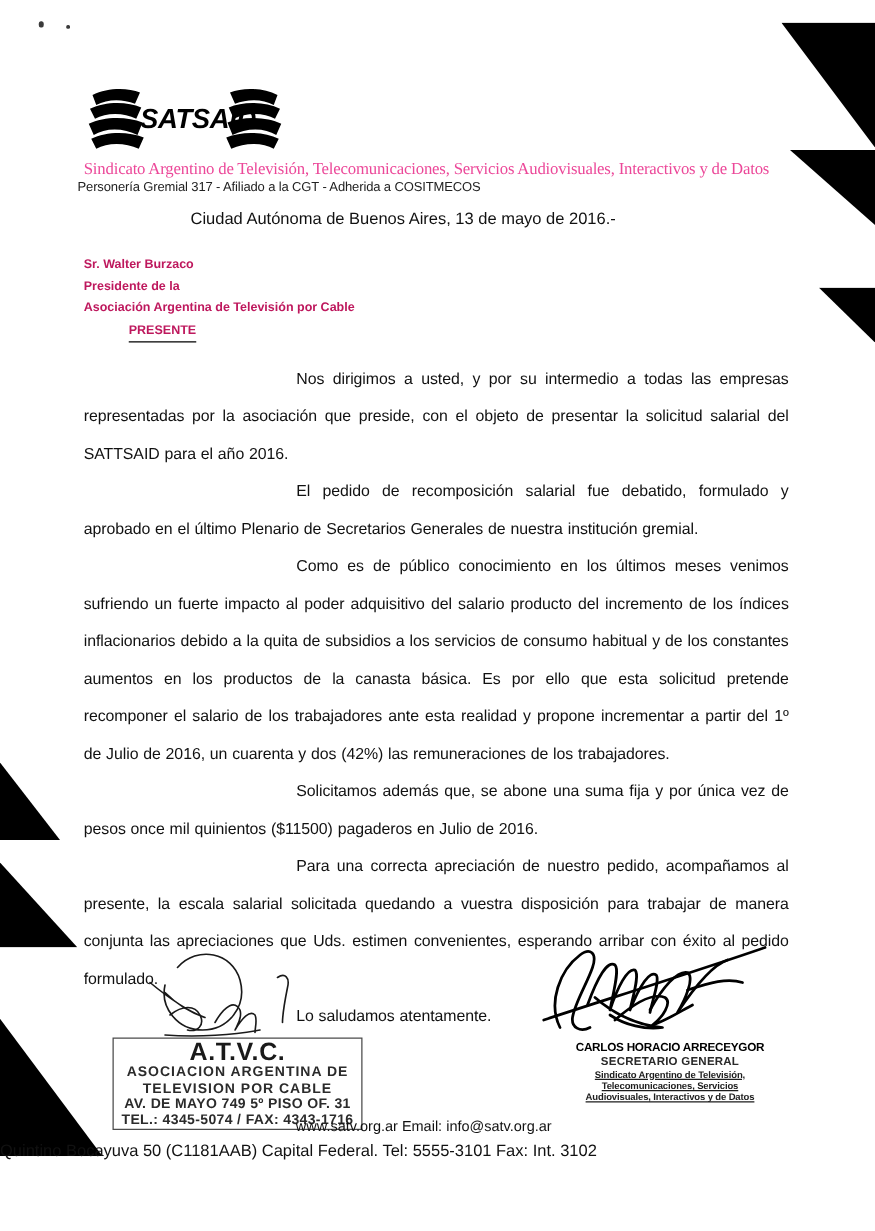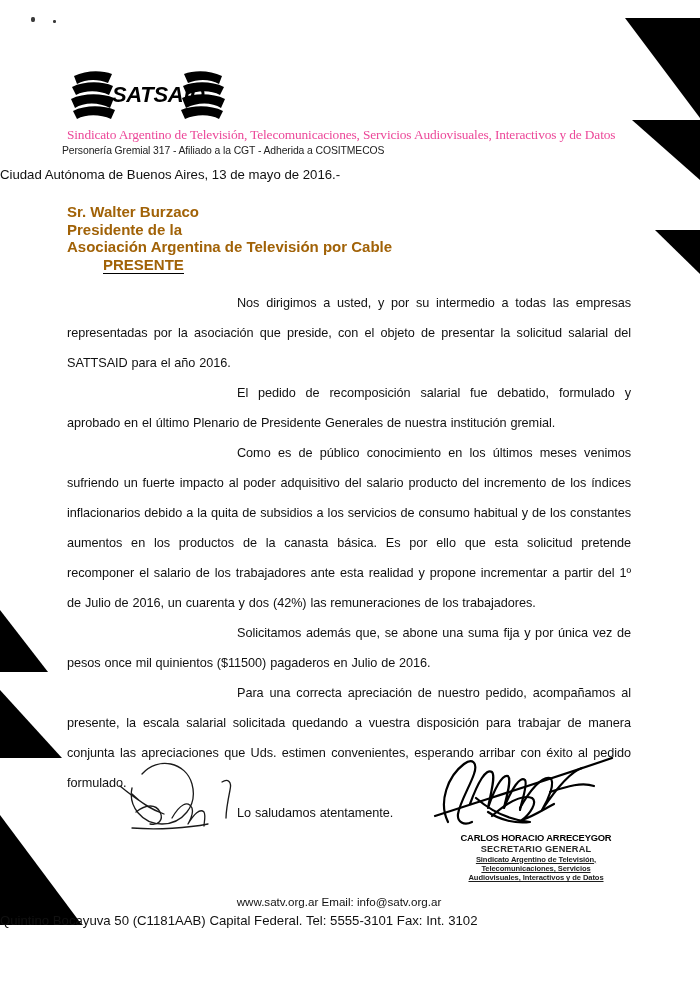--- a/index.html
+++ b/index.html
@@ -76,33 +76,33 @@
     font-size: 10.4px;
     color: #222;
     letter-spacing: -0.1px;
     white-space: nowrap;
   }
   .datecity {
     position: absolute;
     left: 0;
     top: 167px;
     width: 645px;
-    text-align: left;
+    text-align: center;
     font-size: 13.2px;
     color: #111;
   }
 
   
   .addressee {
     position: absolute;
     left: 67px;
     top: 203px;
-    font-size: 15px;
-    font-weight: bold;
-    color: #a16207;
+    font-size: 10px;
+    font-weight: bold;
+    color: #be185d;
     line-height: 17.5px;
   }
   .addressee .present {
     display: inline-block;
     border-bottom: 1.5px solid #000;
     padding-bottom: 0px;
     margin-left: 36px;
   }
 
   
@@ -268,21 +268,21 @@
 
   <div class="addressee">
     <div>Sr. Walter Burzaco</div>
     <div>Presidente de la</div>
     <div>Asociación Argentina de Televisión por Cable</div>
     <div><span class="present">PRESENTE</span></div>
   </div>
 
   <div class="body-block">
     <p class="para">Nos dirigimos a usted, y por su intermedio a todas las empresas representadas por la asociación que preside, con el objeto de presentar la solicitud salarial del SATTSAID para el año 2016.</p>
-    <p class="para">El pedido de recomposición salarial fue debatido, formulado y aprobado en el último Plenario de Presidente Generales de nuestra institución gremial.</p>
+    <p class="para">El pedido de recomposición salarial fue debatido, formulado y aprobado en el último Plenario de Secretarios Generales de nuestra institución gremial.</p>
     <p class="para">Como es de público conocimiento en los últimos meses venimos sufriendo un fuerte impacto al poder adquisitivo del salario producto del incremento de los índices inflacionarios debido a la quita de subsidios a los servicios de consumo habitual y de los constantes aumentos en los productos de la canasta básica.  Es por ello que esta solicitud pretende recomponer el salario de los trabajadores ante esta realidad y propone incrementar a partir del 1º de Julio de 2016, un cuarenta y dos (42%) las remuneraciones de los trabajadores.</p>
     <p class="para">Solicitamos además que, se abone una suma fija y por única vez de pesos once mil quinientos ($11500) pagaderos en Julio de 2016.</p>
     <p class="para">Para una correcta apreciación de nuestro pedido, acompañamos al presente, la escala salarial solicitada quedando a vuestra disposición para trabajar de manera conjunta las apreciaciones que Uds. estimen convenientes, esperando arribar con éxito al pedido formulado.</p>
     <p class="para last-nojust">Lo saludamos atentamente.</p>
   </div>
 
   <div class="sig-right">
     <svg width="230" height="95" viewBox="0 0 230 95" xmlns="http://www.w3.org/2000/svg">
       <g fill="none" stroke="#000" stroke-width="2.2" stroke-linecap="round" stroke-linejoin="round">
         <path d="M18 80 C8 60 18 34 34 22 C42 16 48 20 44 32 C40 44 30 60 28 72 C27 80 34 84 42 80"></path>
@@ -311,17 +311,24 @@
         <path d="M30 22 C46 4 74 10 80 32 C86 54 70 72 50 72 C30 72 16 54 20 36"></path>
         <path d="M8 34 C20 44 36 56 52 62 C40 58 28 50 20 42"></path>
         <path d="M24 60 C34 52 44 52 48 60 C52 68 46 74 38 72"></path>
         <path d="M60 66 C68 52 76 48 80 56 C82 62 78 68 76 72 C82 62 88 56 92 60 C94 64 92 70 92 74"></path>
         <path d="M110 30 C116 26 120 30 118 38 C116 48 114 58 114 66"></path>
         <path d="M20 76 C46 78 76 76 96 72"></path>
       </g>
     </svg>
   </div>
 
+  <div class="stamp">
+    <div class="stamp-title">A.T.V.C.</div>
+    <div class="stamp-l2">ASOCIACION ARGENTINA DE</div>
+    <div class="stamp-l3">TELEVISION POR CABLE</div>
+    <div class="stamp-l4">AV. DE MAYO 749 5º PISO OF. 31</div>
+    <div class="stamp-l5">TEL.: 4345-5074 / FAX: 4343-1716</div>
+  </div>
 
   <div class="footer-web">www.satv.org.ar  Email: info@satv.org.ar</div>
   <div class="footer-addr">Quintino Bocayuva 50 (C1181AAB) Capital Federal. Tel: 5555-3101 Fax: Int. 3102</div>
 
 </div>
 
 </body></html>

